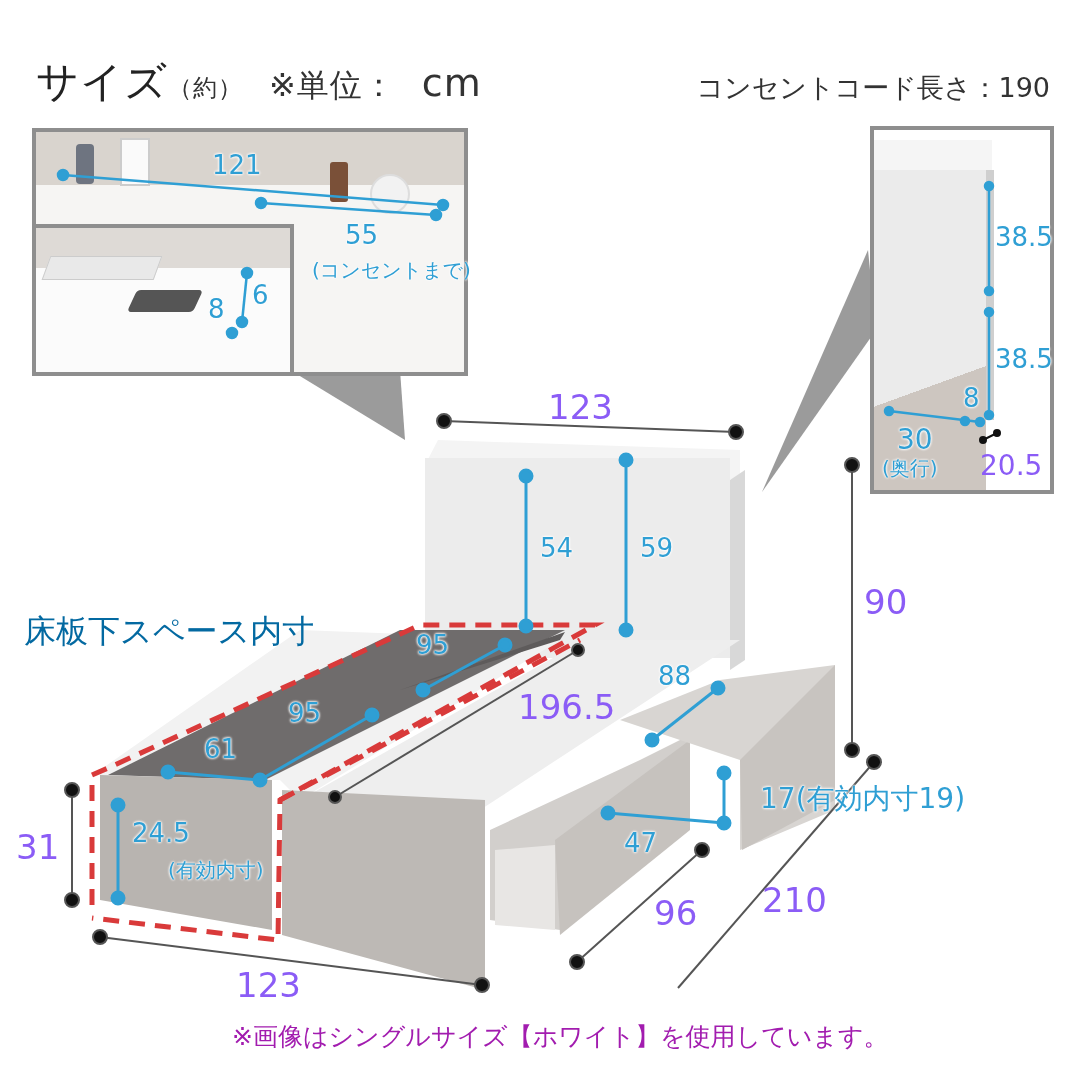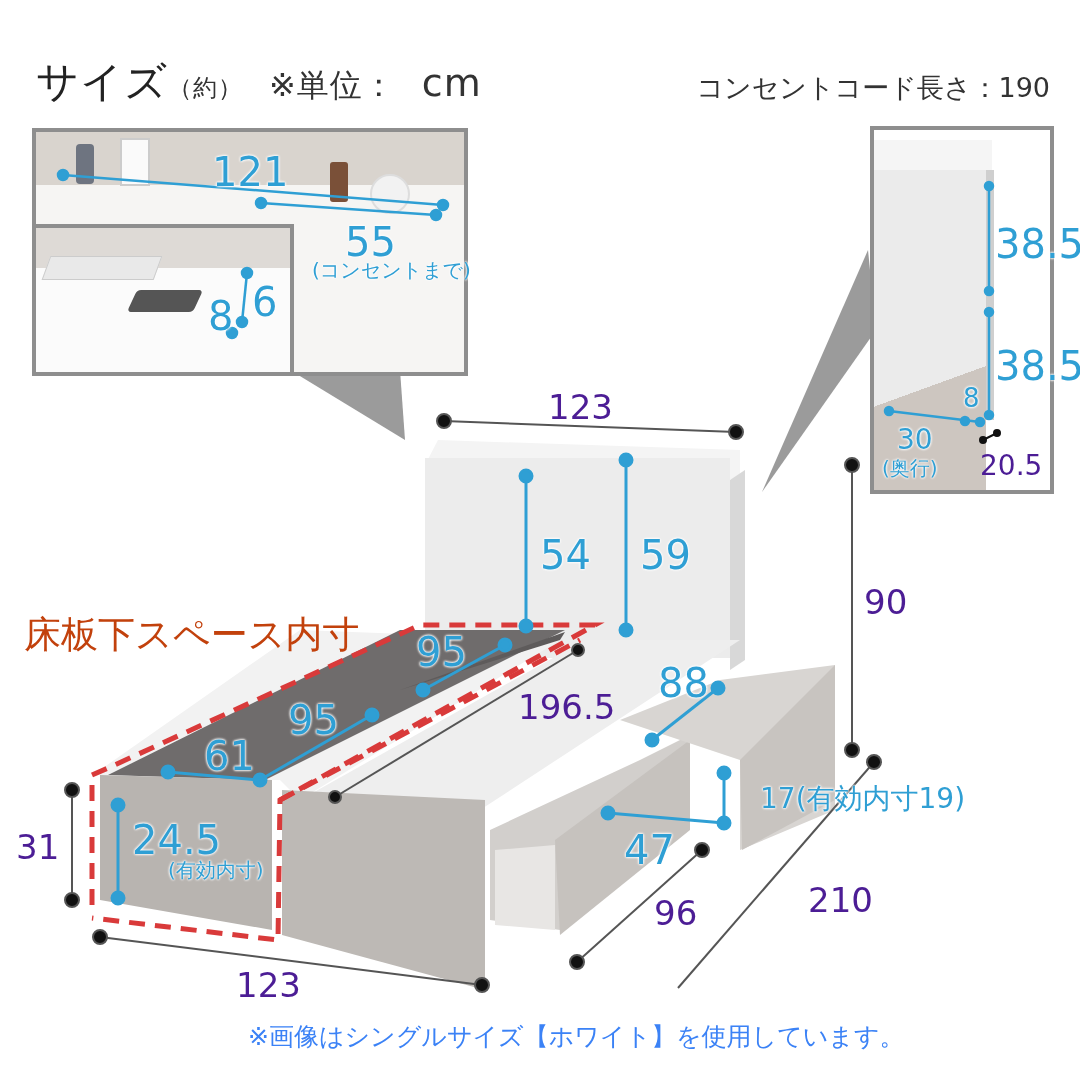--- a/index.html
+++ b/index.html
@@ -3,24 +3,24 @@
 <meta charset="utf-8">
 <style>
   html,body{margin:0;padding:0;background:#fff;}
   body{width:1080px;height:1080px;position:relative;overflow:hidden;font-family:"DejaVu Sans","Liberation Sans",sans-serif;}
   .abs{position:absolute;}
   .title{left:36px;top:54px;font-size:42px;color:#222;white-space:nowrap;letter-spacing:1px;}
   .title .approx{font-size:24px;color:#333;}
   .title .unit{font-size:32px;color:#333;margin-left:26px;}
   .title .unit-cm{font-size:38px;}
   .cord{right:30px;top:70px;font-size:27px;color:#333;white-space:nowrap;}
-  .footnote{left:232px;top:1020px;font-size:25px;color:#3b82f6;white-space:nowrap;margin-left:16px;}
-  .redlabel{left:24px;top:610px;font-size:37px;color:#c2410c;white-space:nowrap;}
-  .blk{font-size:34px;color:#4c1d95;white-space:nowrap;line-height:1;}
-  .blu{font-size:40px;color:#2f9fd4;white-space:nowrap;line-height:1;text-shadow:0 0 3px #fff,0 0 3px #fff,0 0 2px #fff;}
+  .footnote{left:232px;top:1020px;font-size:25px;color:#a21caf;white-space:nowrap;}
+  .redlabel{left:24px;top:610px;font-size:32px;color:#0369a1;white-space:nowrap;}
+  .blk{font-size:34px;color:#8b5cf6;white-space:nowrap;line-height:1;}
+  .blu{font-size:26px;color:#2f9fd4;white-space:nowrap;line-height:1;text-shadow:0 0 3px #fff,0 0 3px #fff,0 0 2px #fff;}
   .blu.sm{font-size:20px;}
   .photo{overflow:hidden;border:4px solid #8e8e8e;}
   svg{position:absolute;left:0;top:0;}
 </style>
 </head>
 <body>
 
 <div class="abs title">
   <span>サイズ</span><span class="approx">（約）</span><span class="unit">※単位：</span><span class="unit unit-cm">cm</span>
 </div>
@@ -194,15 +194,15 @@
 <div class="abs blu" style="left:658px;top:663px;">88</div>
 <div class="abs blu" style="left:760px;top:785px;font-size:28px;">17(有効内寸19)</div>
 <div class="abs blu" style="left:624px;top:830px;">47</div>
 
 <div class="abs blk" style="left:16px;top:830px;">31</div>
 <div class="abs blu" style="left:132px;top:820px;">24.5</div>
 <div class="abs blu sm" style="left:128px;top:860px;padding-left:40px;">(有効内寸)</div>
 
 <div class="abs blk" style="left:236px;top:968px;">123</div>
 <div class="abs blk" style="left:654px;top:896px;">96</div>
-<div class="abs blk" style="left:762px;top:883px;margin-left:46px;">210</div>
+<div class="abs blk" style="left:762px;top:883px;">210</div>
 
 <div class="abs footnote">※画像はシングルサイズ【ホワイト】を使用しています。</div>
 
 </body></html>

